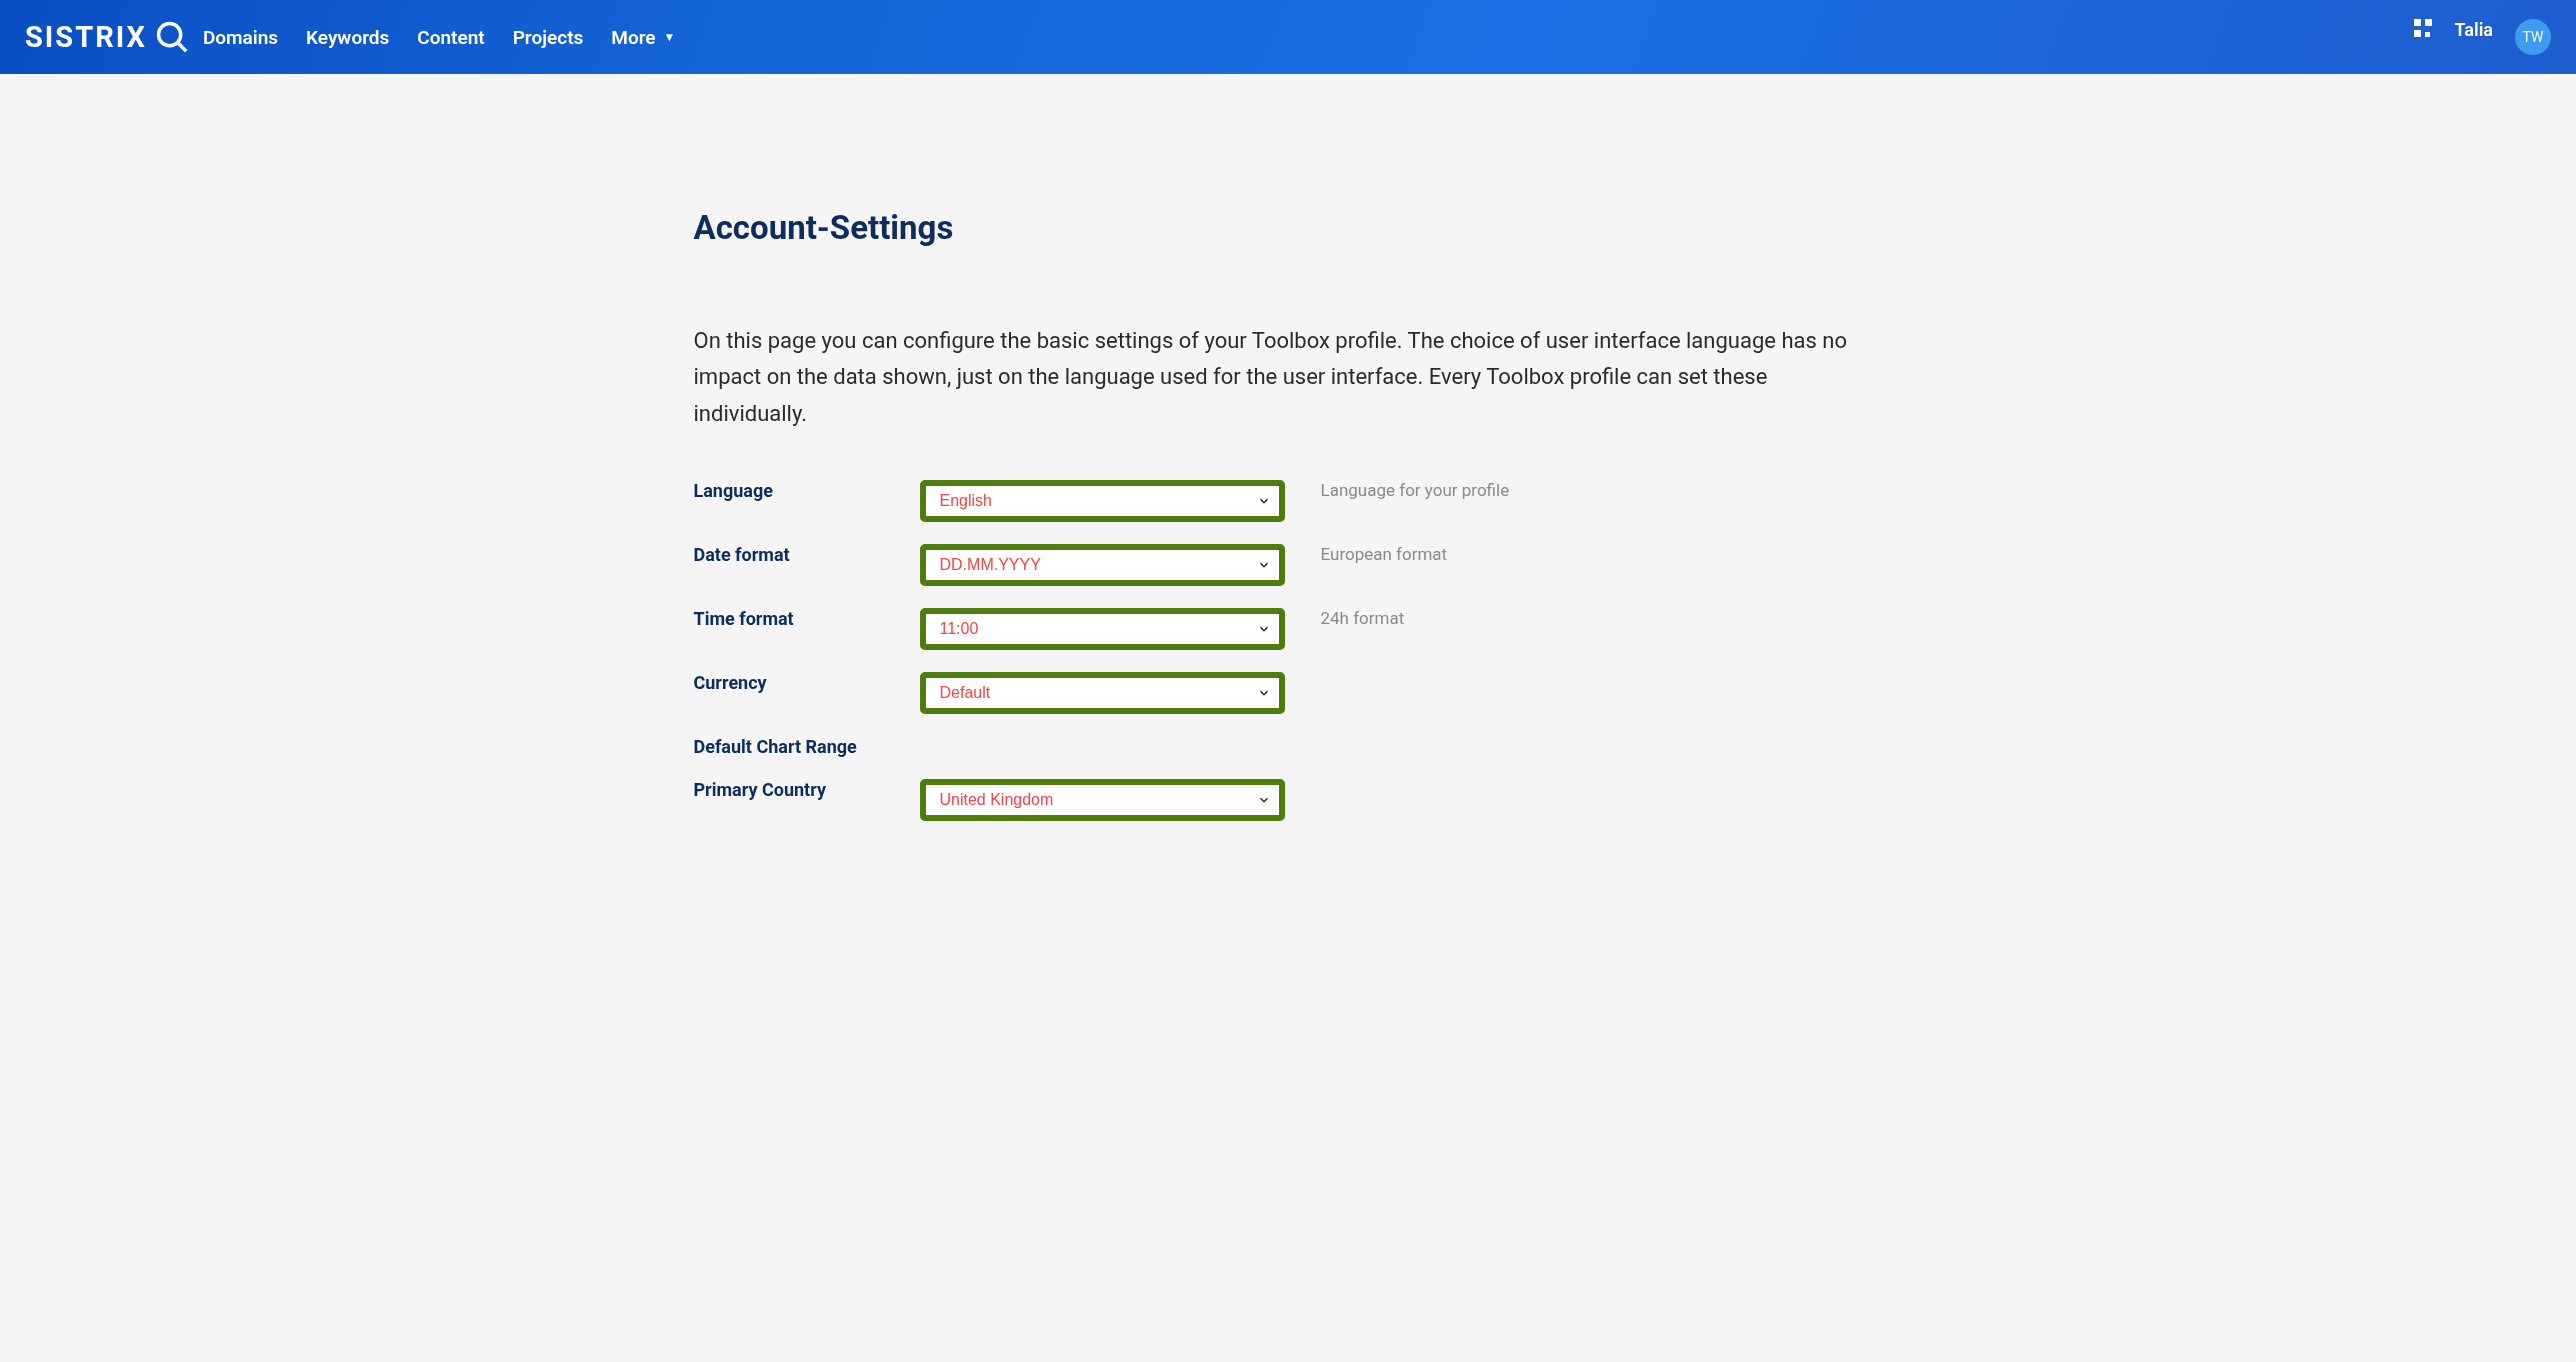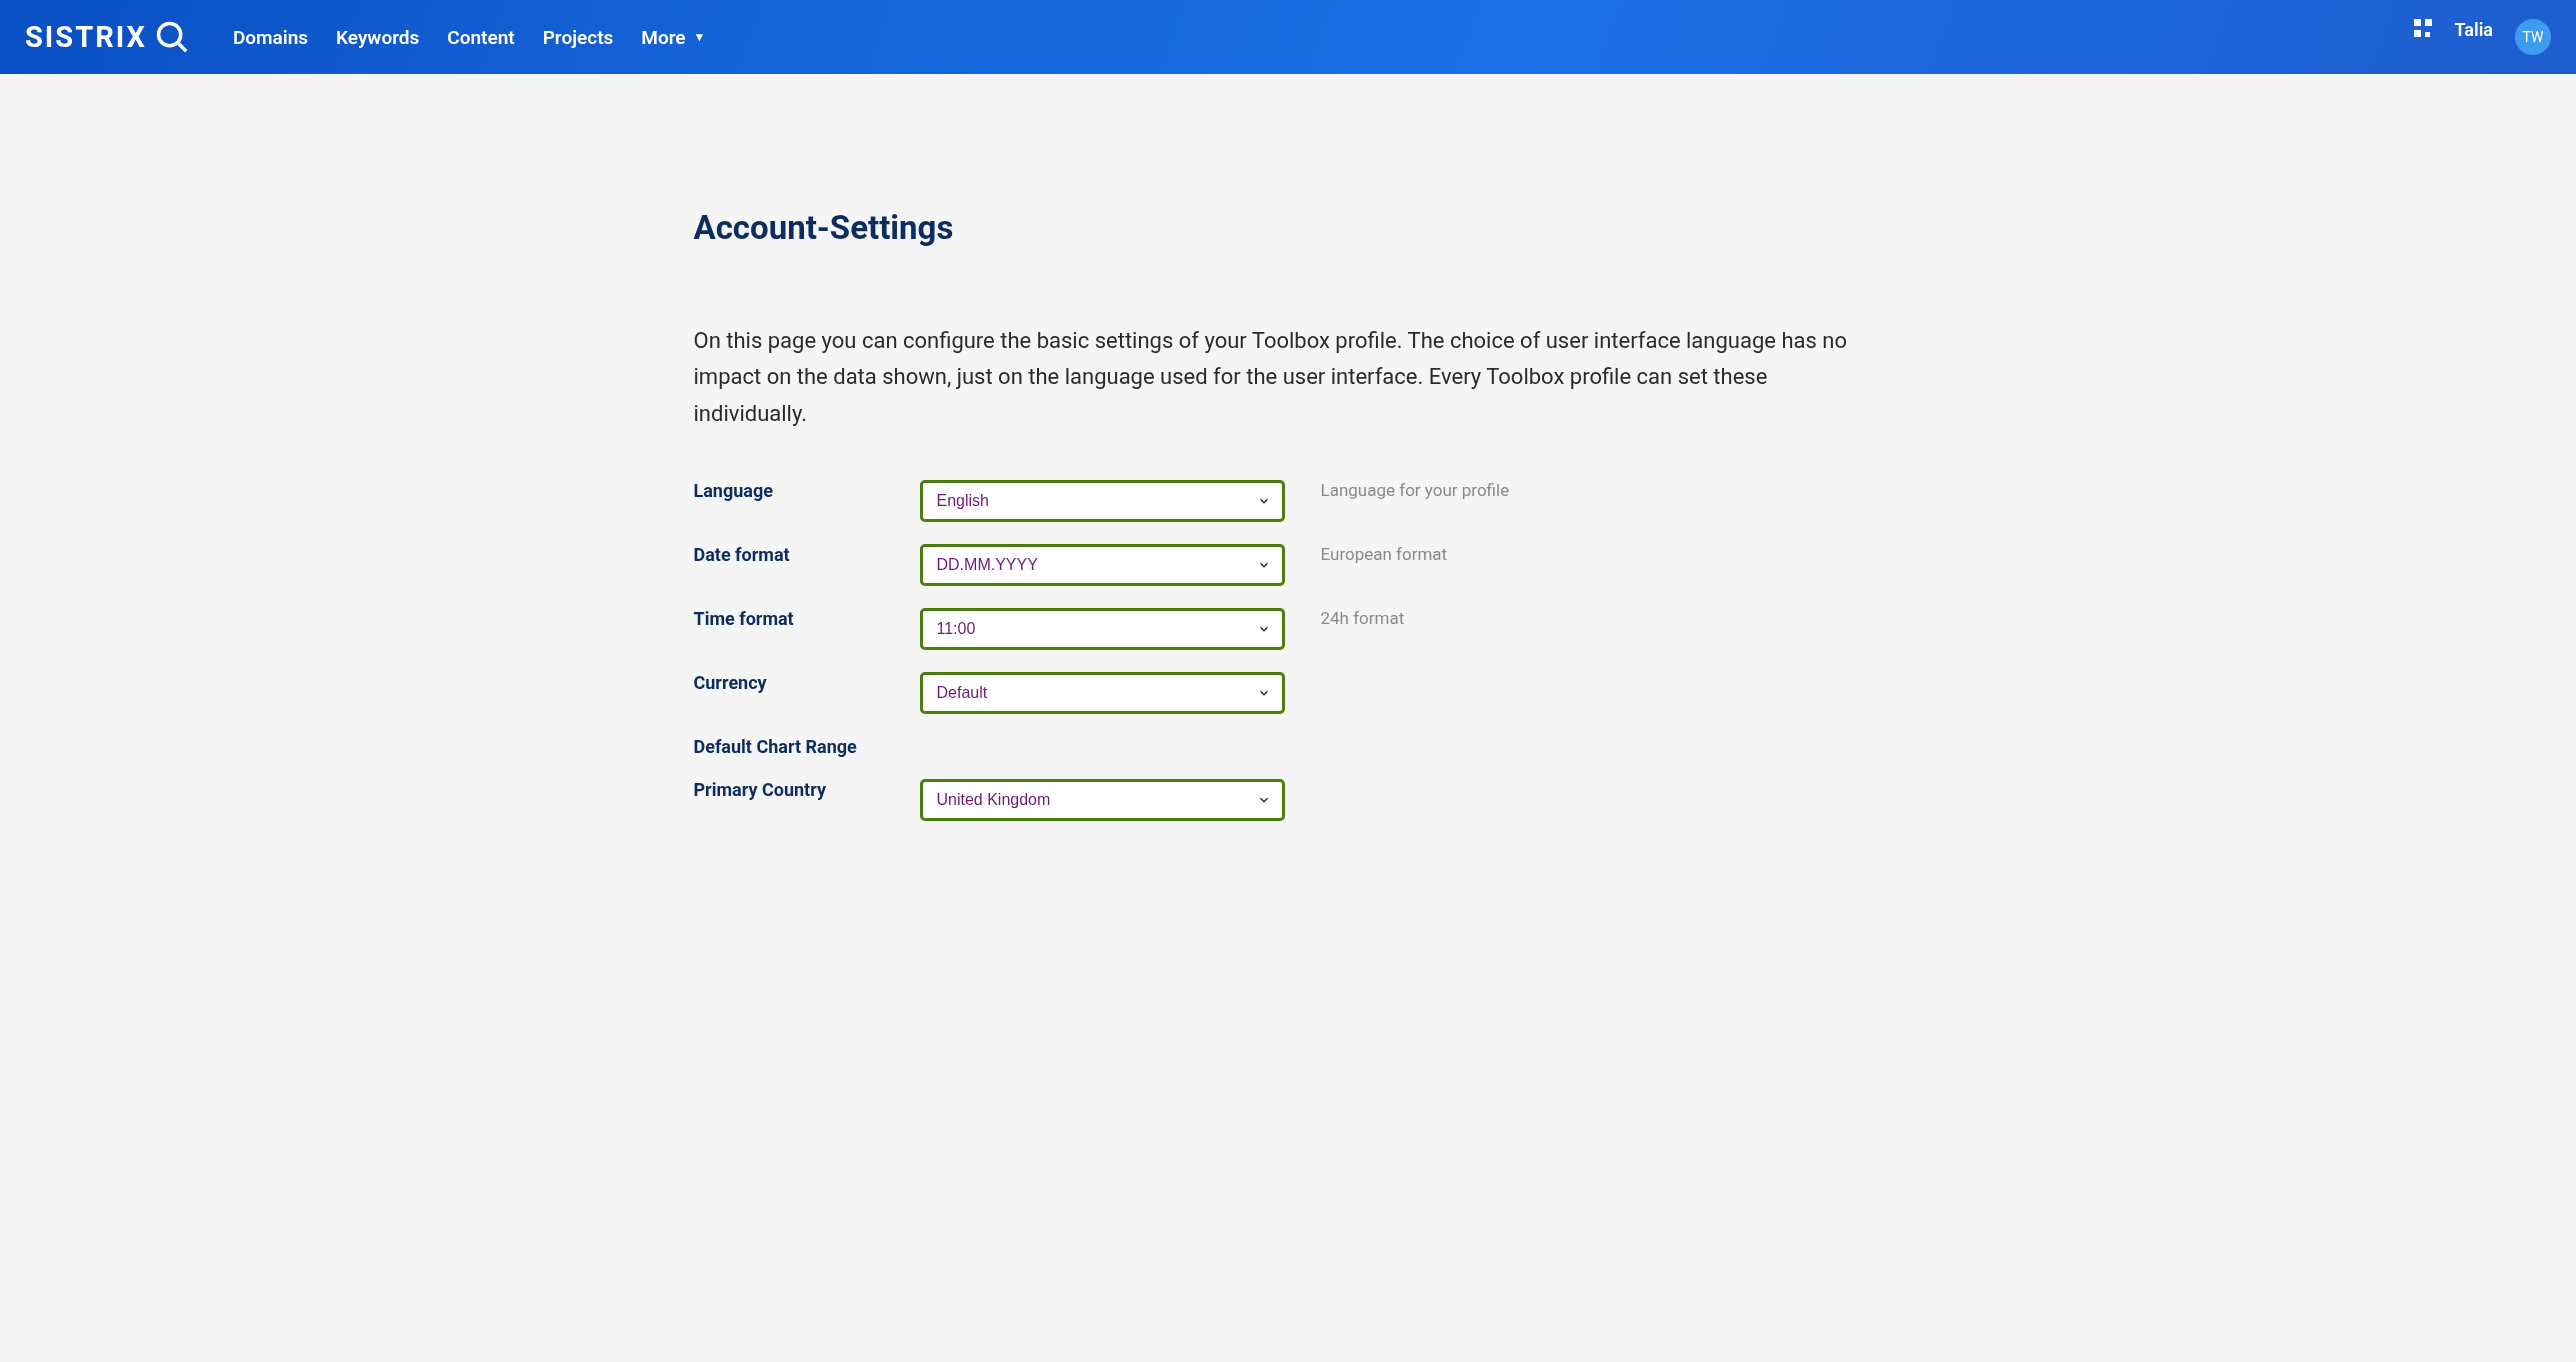--- a/index.html
+++ b/index.html
@@ -16,21 +16,20 @@
       background: linear-gradient(110deg, #0a4fc4 0%, #1565d8 30%, #1c6fe6 60%, #1e5dce 100%);
       height: 74px;
       display: flex;
       align-items: center;
       padding: 0 25px;
       justify-content: space-between;
     }
     .header-left {
       display: flex;
       align-items: center;
-      gap: 30px;
     }
     .logo {
       display: flex;
       align-items: center;
       gap: 6px;
     }
     .logo-text {
       color: white;
       font-size: 29px;
       font-weight: 700;
@@ -132,23 +131,23 @@
     .form-select-wrapper {
       position: relative;
       width: 365px;
       flex-shrink: 0;
     }
     .form-select {
       width: 100%;
       height: 42px;
       padding: 0 40px 0 14px;
       font-size: 16px;
-      color: #701a75;
+      color: #ef4444;
       background: white;
-      border: 3px solid #4d7c0f;
+      border: 6px solid #4d7c0f;
       border-radius: 5px;
       appearance: none;
       -webkit-appearance: none;
       cursor: pointer;
       outline: none;
     }
     .select-chevron {
       position: absolute;
       right: 14px;
       top: 50%;

